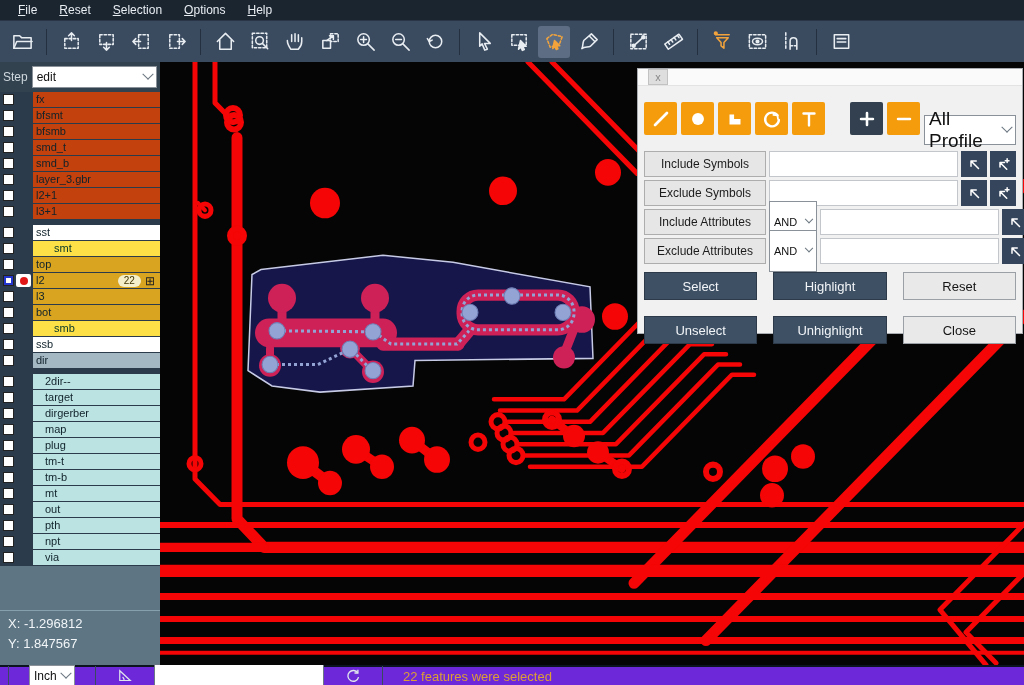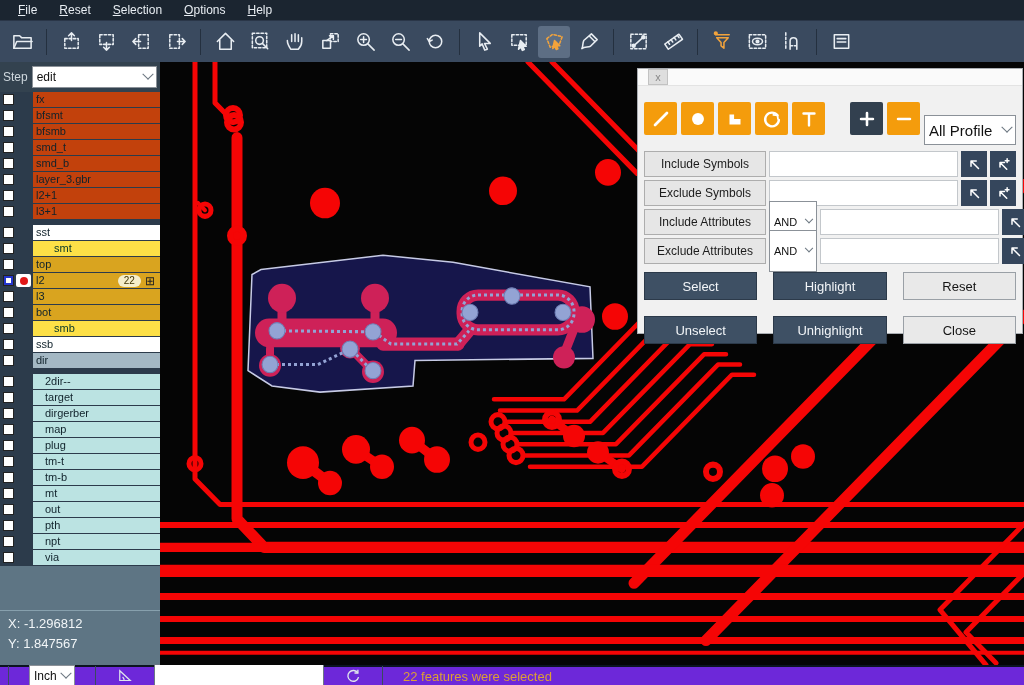--- a/index.html
+++ b/index.html
@@ -72,21 +72,21 @@
   .dtitle .txt { color:#8e9399; font-size:12px; flex:1; }
   .dclose { width:20px; height:16px; background:#dedede; border:1px solid #c2c2c2; color:#8a8a8a;
     font-size:11px; line-height:14px; text-align:center; }
   .dtools { display:flex; align-items:center; padding:6px 6px 4px 6px; gap:4px; }
   .sqbtn { width:33px; height:33px; border-radius:2px; display:flex; align-items:center;
     justify-content:center; flex:0 0 auto; }
   .sqbtn.orange { background:var(--orange); }
   .sqbtn.dark   { background:#32404f; }
   .sqbtn svg { width:22px; height:22px; }
   .dtools .spacer { flex:1; }
-  .profile { width:92px; height:30px; font-size:15px;margin-top:23px; }
+  .profile { width:92px; height:30px; font-size:19px;margin-top:23px; }
   .drows { padding:2px 6px 0 6px; display:flex; flex-direction:column; gap:3px; }
   .drow { display:flex; align-items:center; gap:3px; height:26px; }
   .labelbtn { width:122px; height:26px; background:#e6e6e6; border:1px solid #adadad;
     font-size:12px; color:#1c1c1c; display:flex; align-items:center; justify-content:center; flex:0 0 auto; }
   .andcombo { width:48px; height:42px; font-size:11px; flex:0 0 auto; }
   .andcombo .chev { width:6px; height:6px; }
   .dinput { flex:1; height:26px; background:#fff; border:1px solid #c3c7cb; }
   .pick { width:26px; height:26px; background:#35465c; display:flex; align-items:center;
     justify-content:center; flex:0 0 auto; }
   .pick svg { width:18px; height:18px; }

